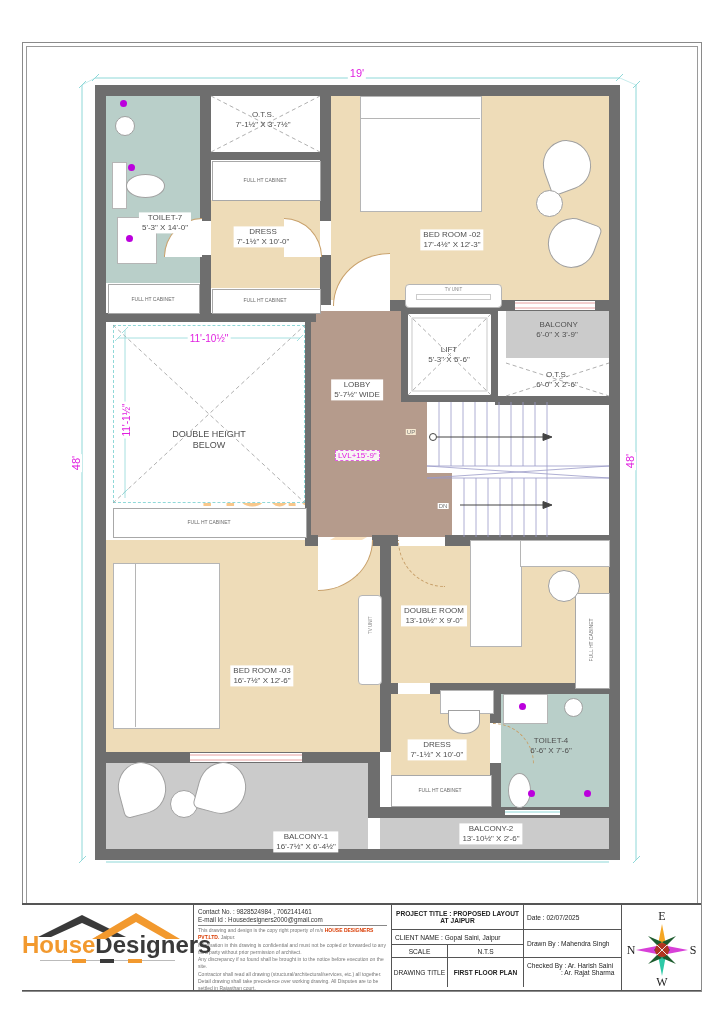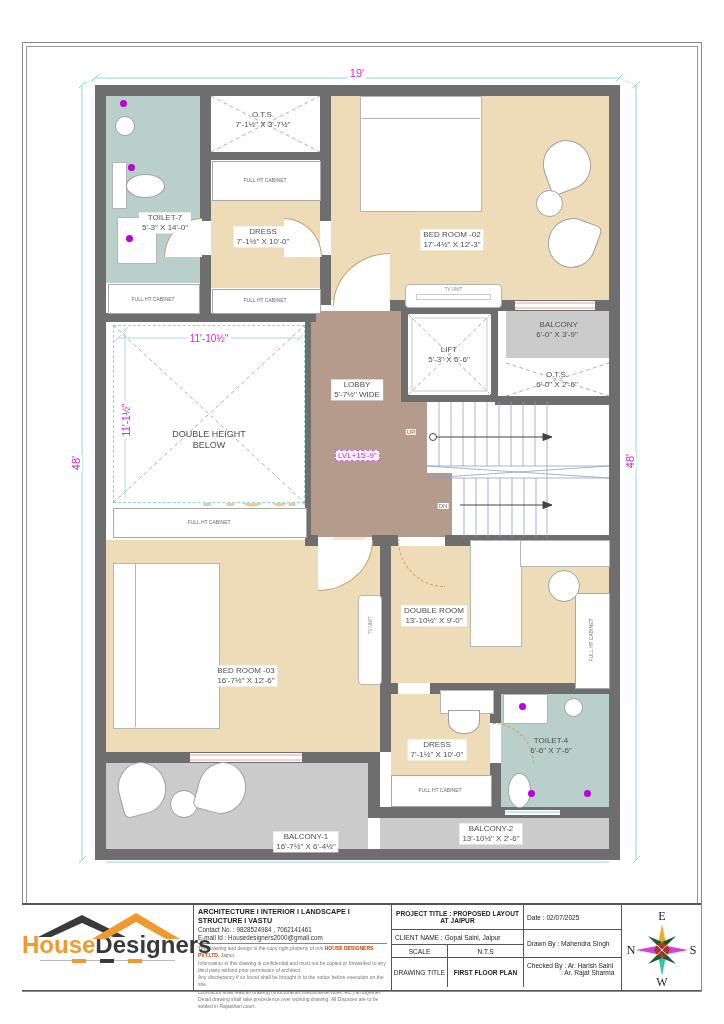--- a/index.html
+++ b/index.html
@@ -276,21 +276,21 @@
     <span class="nm">5'-3" X 5'-6"</span>
   </div>
 <div class="lbl" style="left:357px;top:390px;">
     <span class="nm">LOBBY</span>
     <span class="nm">5'-7½" WIDE</span>
   </div>
 <div class="lbl bare" style="left:209px;top:440px;font-size:9px;">
     <span class="nm">DOUBLE HEIGHT</span>
     <span class="nm">BELOW</span>
   </div>
-<div class="lbl" style="left:246px;top:676px;">
+<div class="lbl" style="left:262px;top:676px;">
     <span class="nm">BED ROOM -03</span>
     <span class="nm">16'-7½" X 12'-6"</span>
   </div>
 <div class="lbl" style="left:434px;top:616px;">
     <span class="nm">DOUBLE ROOM</span>
     <span class="nm">13'-10½" X 9'-0"</span>
   </div>
 <div class="lbl" style="left:437px;top:750px;">
     <span class="nm">DRESS</span>
     <span class="nm">7'-1½" X 10'-0"</span>
@@ -332,21 +332,20 @@
       <polygon points="62,30 106,4 150,30 136,30 106,13 76,30" fill="#f2992e"></polygon>
     </svg>
     <div class="logo-text"><span class="p1">House</span><span class="p2">Designers</span></div>
     <div class="dashrow">
       <span style="left:32px;background:#f2992e;"></span>
       <span style="left:60px;background:#3a3a3a;"></span>
       <span style="left:88px;background:#f2992e;"></span>
     </div>
   </div>
   <div class="tb-cell firm-cell">
-    <div class="tagline">ARCHITECTURE I INTERIOR I LANDSCAPE I STRUCTURE I VASTU</div>
     <div class="contact">Contact No. : 9828524984 , 7062141461</div>
     <div class="contact">E-mail Id : Housedesigners2000@gmail.com</div>
     <div class="disc">
       <span>This drawing and design is the copy right property of m/s </span><span class="brand">HOUSE DESIGNERS PVT.LTD.</span><span> Jaipur.</span><br>
       <span>Information in this drawing is confidential and must not be copied or forwarded to any third party without prior permission of architect.</span><br>
       <span>Any discrepancy if so found shall be brought in to the notice before execution on the site.</span><br>
       <span>Contractor shall read all drawing (structural/architectural/services, etc.) all together.</span>
       <span>Detail drawing shall take precedence over working drawing.</span>
       <span>All Disputes are to be settled in Rajasthan court.</span>
     </div>

